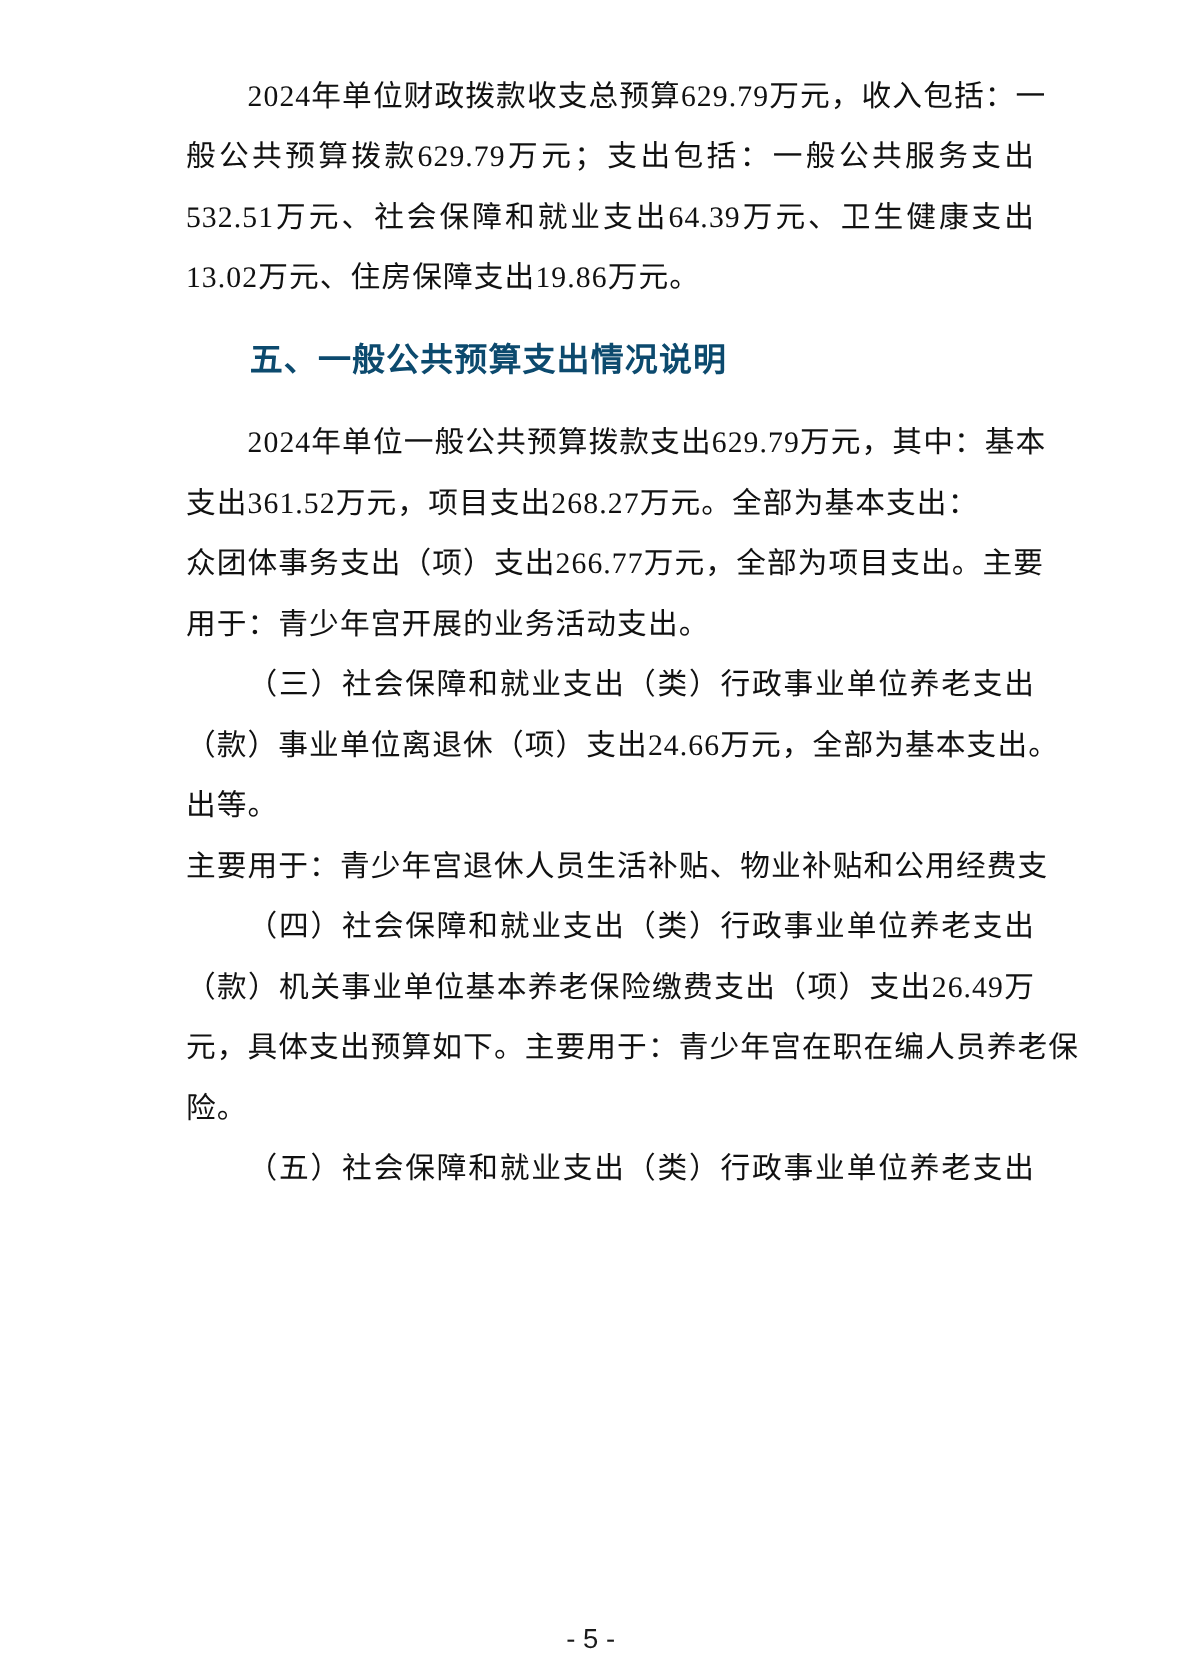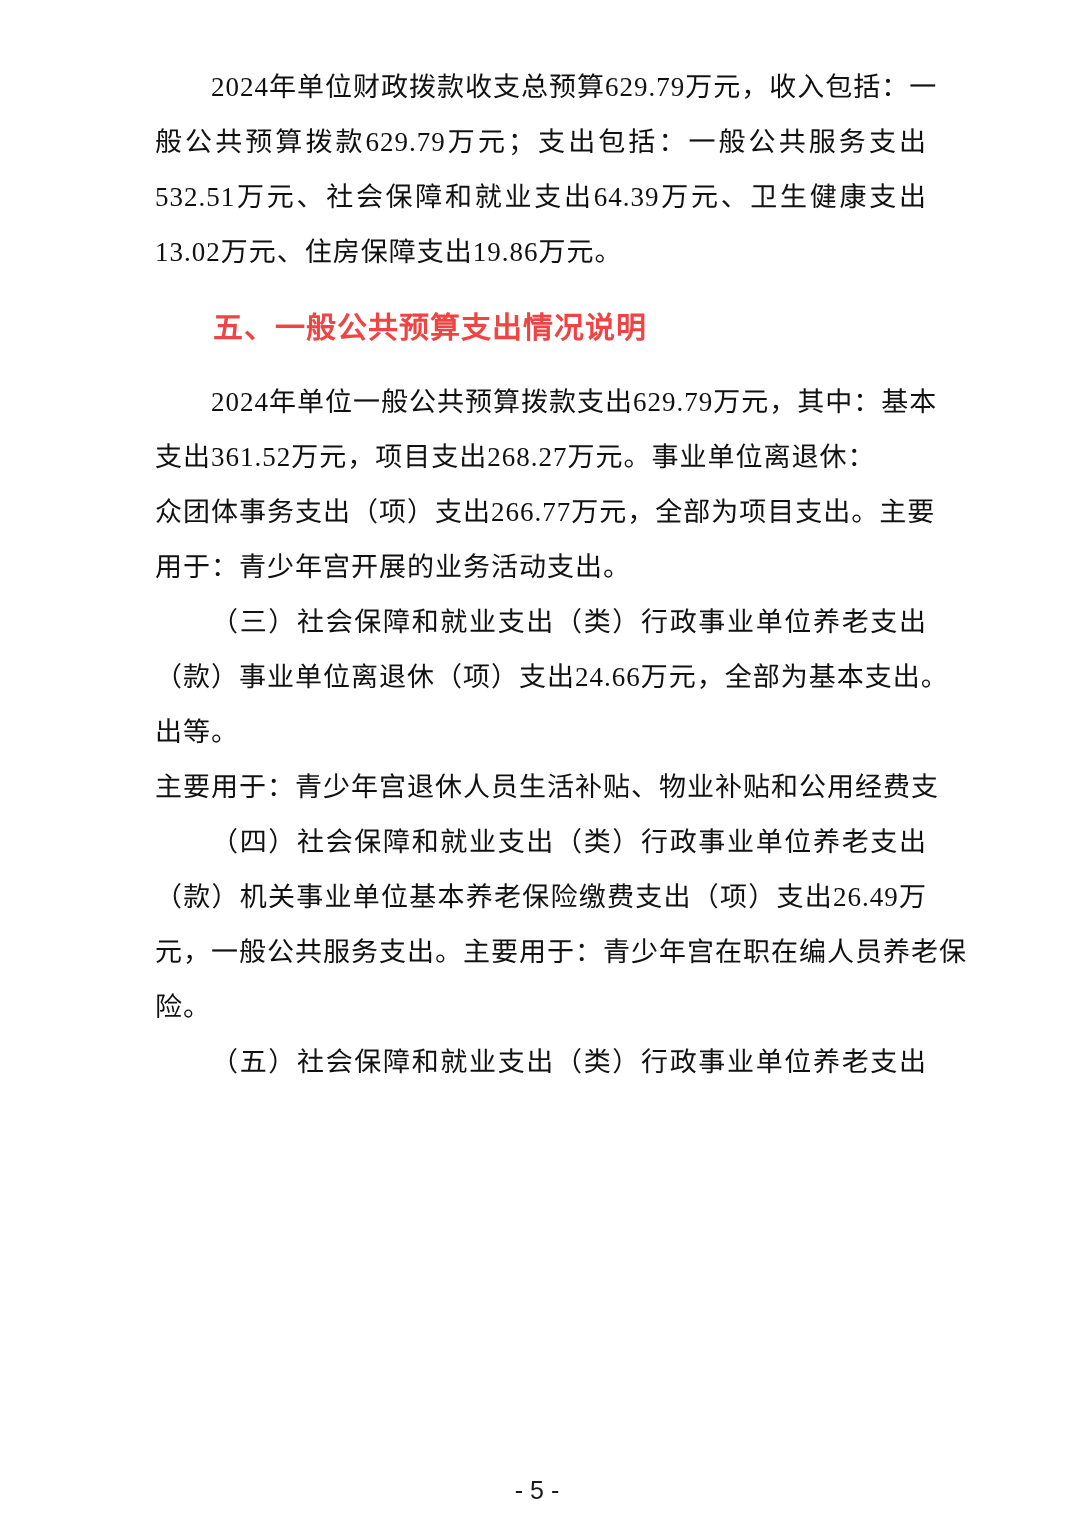--- a/index.html
+++ b/index.html
@@ -11,21 +11,21 @@
     position: relative;
     width: 1074px;
     height: 1520px;
     background: #ffffff;
     color: #111111;
     font-family: "Liberation Serif", "DejaVu Serif", serif;
     overflow: hidden;
   }
   .content {
     position: absolute;
-    left: 155px;
+    left: 169px;
     top: 60px;
     width: 772px;
   }
   .para {
     margin: 0;
     padding: 0;
   }
   .line {
     display: block;
     font-size: 27px;
@@ -45,21 +45,21 @@
   .heading {
     margin: 20px 0;
     padding: 0;
     font-family: "Liberation Sans", "DejaVu Sans", sans-serif;
     font-weight: 700;
     font-size: 30px;
     line-height: 55px;
     height: 55px;
     text-indent: 58px;
     letter-spacing: 1px;
-    color: #ef4444;
+    color: #0c4a6e;
   }
   .footer {
     position: absolute;
     left: 0;
     right: 0;
     top: 1472px;
     height: 36px;
     line-height: 36px;
     text-align: center;
     font-family: "Liberation Sans", "DejaVu Sans", sans-serif;
@@ -77,40 +77,40 @@
       <span class="line indent">2024年单位财政拨款收支总预算629.79万元，收入包括：一</span>
       <span class="line">般公共预算拨款629.79万元；支出包括：一般公共服务支出</span>
       <span class="line">532.51万元、社会保障和就业支出64.39万元、卫生健康支出</span>
       <span class="line end">13.02万元、住房保障支出19.86万元。</span>
     </p>
 
     <h2 class="heading">五、一般公共预算支出情况说明</h2>
 
     <p class="para">
       <span class="line indent">2024年单位一般公共预算拨款支出629.79万元，其中：基本</span>
-      <span class="line end">支出361.52万元，项目支出268.27万元。事业单位离退休：</span>
+      <span class="line end">支出361.52万元，项目支出268.27万元。全部为基本支出：</span>
     </p>
 
 
     <p class="para">
       <span class="line">众团体事务支出（项）支出266.77万元，全部为项目支出。主要</span>
       <span class="line end">用于：青少年宫开展的业务活动支出。</span>
     </p>
 
     <p class="para">
       <span class="line indent">（三）社会保障和就业支出（类）行政事业单位养老支出</span>
       <span class="line">（款）事业单位离退休（项）支出24.66万元，全部为基本支出。</span>
       <span class="line end">出等。</span>
       <span class="line">主要用于：青少年宫退休人员生活补贴、物业补贴和公用经费支</span>
     </p>
 
     <p class="para">
       <span class="line indent">（四）社会保障和就业支出（类）行政事业单位养老支出</span>
       <span class="line">（款）机关事业单位基本养老保险缴费支出（项）支出26.49万</span>
-      <span class="line">元，一般公共服务支出。主要用于：青少年宫在职在编人员养老保</span>
+      <span class="line">元，具体支出预算如下。主要用于：青少年宫在职在编人员养老保</span>
       <span class="line end">险。</span>
     </p>
 
     <p class="para">
       <span class="line indent">（五）社会保障和就业支出（类）行政事业单位养老支出</span>
     </p>
 
   </main>
 
   <footer class="footer">

